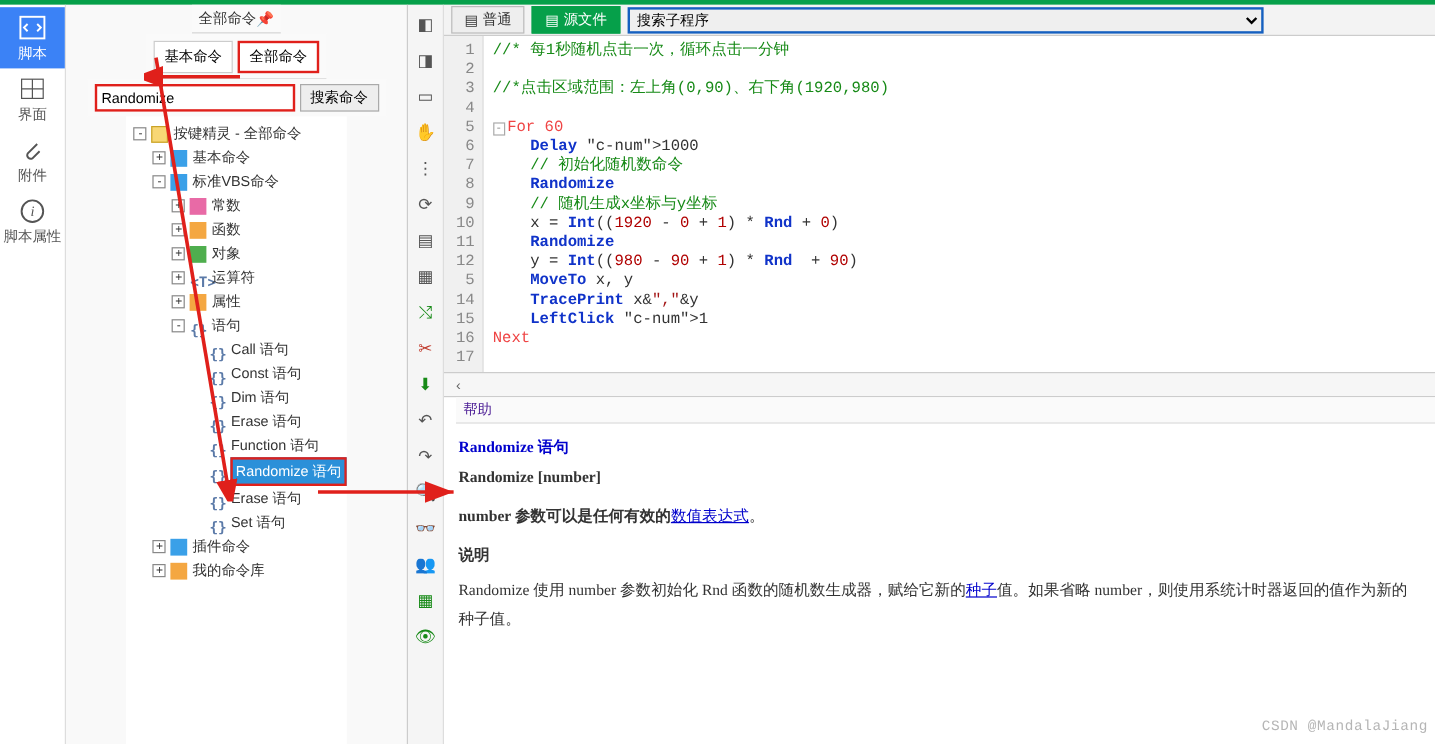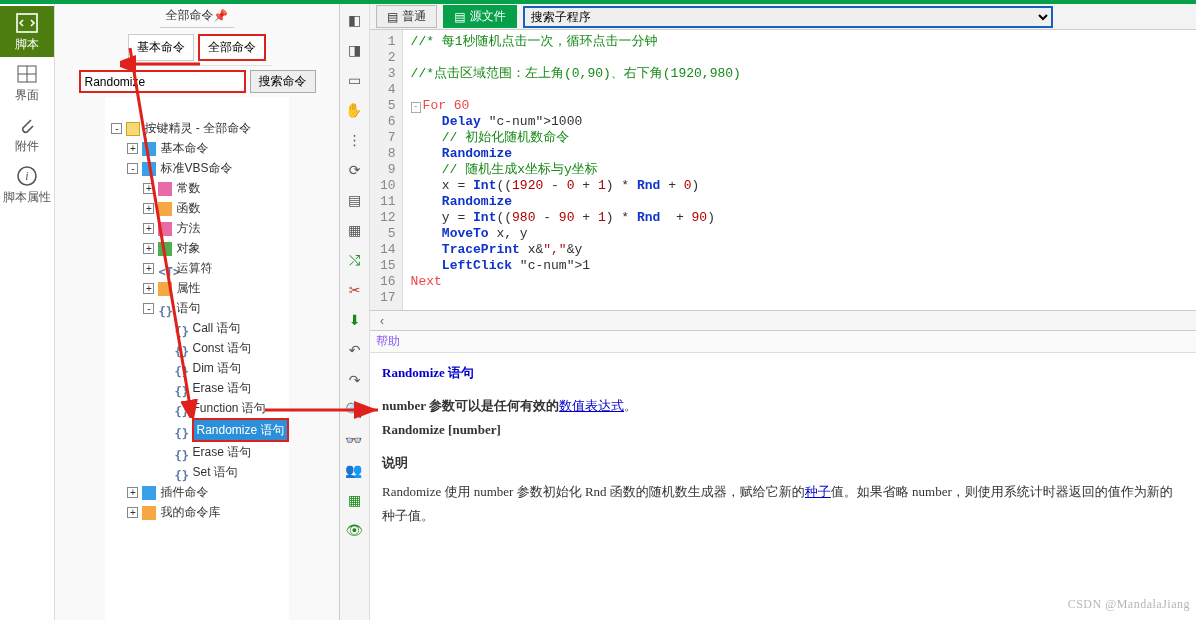--- a/index.html
+++ b/index.html
@@ -2,35 +2,35 @@
 <html><head>
 <meta charset="utf-8">
 <style>
   * { box-sizing: border-box; margin: 0; padding: 0; }
   body { font-family: "Microsoft YaHei", SimSun, Arial, sans-serif; font-size: 12px; color: #333; background: #fff; width: 1196px; height: 620px; overflow: hidden; position: relative; }
   .top-bar { height: 4px; background: #06a04a; }
   .main-layout { display: flex; height: 616px; }
   
   .left-rail { width: 55px; background: #fff; border-right: 1px solid #ddd; display: flex; flex-direction: column; align-items: center; padding-top: 2px; }
   .rail-item { width: 100%; text-align: center; padding: 6px 0 4px; cursor: pointer; font-size: 12px; color: #555; }
-  .rail-item.active { background: #4d7c0f; color: #fff; }
+  .rail-item.active { background: #3b82f6; color: #fff; }
   .rail-icon { display: block; margin: 0 auto 2px; }
   
   .command-panel { width: 285px; border-right: 1px solid #ccc; display: flex; flex-direction: column; background: #f9f9f9; align-items: center; }
   .panel-header { display: flex; align-items: center; height: 24px; border-bottom: 1px solid #ccc; background: #fafafa; padding: 0 6px; font-size: 12px; }
   .pin-icon { margin-left: auto; font-size: 12px; color: #666; }
   .tab-row { display: flex; gap: 4px; padding: 6px 6px 4px; background: #fafafa; border-bottom: 1px solid #e0e0e0; }
   .tab-btn { padding: 3px 8px; border: 1px solid #ccc; background: #fff; font-size: 12px; cursor: pointer; }
   .tab-btn.highlight { border: 2px solid #e0201b; }
   .search-row { display: flex; padding: 4px 6px; gap: 4px; background: #fafafa; }
   .search-input { flex: 1; border: 2px solid #e0201b; padding: 2px 4px; font-size: 12px; }
   .search-btn { padding: 2px 8px; border: 1px solid #aaa; background: #eee; font-size: 12px; cursor: pointer; }
   .tree { flex: 1; overflow: auto; padding: 4px 0 4px 2px; background: #fff; font-size: 12px; line-height: 20px; }
   .tree ul { list-style: none; padding-left: 16px; }
-  .tree > ul { padding-left: 4px; margin-top: 17px; }
+  .tree > ul { padding-left: 4px; }
   .tree li { white-space: nowrap; position: relative; }
   .tree .exp { display: inline-block; width: 11px; height: 11px; border: 1px solid #888; text-align: center; line-height: 9px; font-size: 10px; margin-right: 4px; background: #fff; cursor: pointer; vertical-align: middle; }
   .tree .noexp { display: inline-block; width: 11px; margin-right: 4px; }
   .tree .ticon { display: inline-block; width: 14px; height: 14px; vertical-align: middle; margin-right: 4px; }
   .icon-folder { background: #f8d775; border: 1px solid #c9a227; }
   .icon-blue { background: #3aa0e8; }
   .icon-pink { background: #e86aa6; }
   .icon-orange { background: #f4a742; }
   .icon-green { background: #4fae4e; }
   .icon-brace { font-family: Consolas, monospace; color: #5b7aa8; font-weight: bold; background: none; border: none; text-align: center; }
@@ -53,29 +53,29 @@
   .c-comment { color: #178a17; }
   .c-keyword { color: #ef4444; }
   .c-func { color: #1033c9; font-weight: bold; }
   .c-num { color: #b00000; }
   .c-str { color: #a31515; }
   .fold { color: #888; display:inline-block; width:10px; text-align:center; border:1px solid #aaa; font-size:9px; line-height:9px; margin-right:2px; background:#fff;}
   
   .help-split { height: 20px; border-top: 1px solid #ccc; background: #f6f6f6; display: flex; align-items: center; }
   .help-split .arrow { width: 24px; text-align: center; color: #666; cursor: pointer; }
   .help-area { flex: 1; overflow: auto; border-top: 1px solid #ccc; padding: 0; font-size: 13px; }
-  .help-head { padding: 2px 6px; color: #8b5cf6; border-bottom: 1px solid #ddd; background: #fafafa; font-size: 12px; }
+  .help-head { padding: 2px 6px; color: #4c1d95; border-bottom: 1px solid #ddd; background: #fafafa; font-size: 12px; margin-left: 10px; }
   .help-body { padding: 8px 12px; font-family: SimSun, serif; line-height: 1.9; }
   .help-body h4 { font-size: 13px; font-weight: bold; margin: 8px 0 4px; }
   .help-body .title-link { color: #0000cc; font-weight: bold; }
   .help-body a { color: #0000cc; text-decoration: underline; }
   .desc-box { border: 2px solid #e0201b; padding: 4px 8px; display: inline-block; margin-bottom: 6px; }
   
   .red-arrow { position: absolute; pointer-events: none; z-index: 50; }
-  .watermark { position: absolute; right: 6px; bottom: 8px; color: rgba(120,120,120,0.55); font-size: 12px; font-family: Liberation Serif, serif; letter-spacing: 0.5px; }
+  .watermark { position: absolute; right: 6px; bottom: 8px; color: rgba(120,120,120,0.55); font-size: 12px; font-family: Liberation Mono, monospace; letter-spacing: 0.5px; }
 </style>
 </head>
 <body>
 
 <div class="top-bar"></div>
 <div class="main-layout">
 
   <div class="left-rail">
     <div class="rail-item active">
       <svg class="rail-icon" width="24" height="22" viewBox="0 0 24 22">
@@ -122,21 +122,20 @@
     </div>
     <div class="tree">
       <ul>
         <li><span class="exp">-</span><span class="ticon icon-folder"></span><span>按键精灵 - 全部命令</span>
           <ul>
             <li><span class="exp">+</span><span class="ticon icon-blue"></span><span>基本命令</span></li>
             <li><span class="exp">-</span><span class="ticon icon-blue"></span><span>标准VBS命令</span>
               <ul>
                 <li><span class="exp">+</span><span class="ticon icon-pink"></span><span>常数</span></li>
                 <li><span class="exp">+</span><span class="ticon icon-orange"></span><span>函数</span></li>
-                <li><span class="exp">+</span><span class="ticon icon-pink"></span><span>方法</span></li>
                 <li><span class="exp">+</span><span class="ticon icon-green"></span><span>对象</span></li>
                 <li><span class="exp">+</span><span class="ticon icon-brace">&lt;T&gt;</span><span>运算符</span></li>
                 <li><span class="exp">+</span><span class="ticon icon-orange"></span><span>属性</span></li>
                 <li><span class="exp">-</span><span class="ticon icon-brace">{}</span><span>语句</span>
                   <ul>
                     <li><span class="noexp"></span><span class="ticon icon-brace">{}</span><span>Call 语句</span></li>
                     <li><span class="noexp"></span><span class="ticon icon-brace">{}</span><span>Const 语句</span></li>
                     <li><span class="noexp"></span><span class="ticon icon-brace">{}</span><span>Dim 语句</span></li>
                     <li><span class="noexp"></span><span class="ticon icon-brace">{}</span><span>Erase 语句</span></li>
                     <li><span class="noexp"></span><span class="ticon icon-brace">{}</span><span>Function 语句</span></li>
@@ -212,24 +211,24 @@
         </div>
       <div class="code" id="code"><div><span class="c-comment">//* 每1秒随机点击一次，循环点击一分钟</span></div><div>&nbsp;</div><div><span class="c-comment">//*点击区域范围：左上角(0,90)、右下角(1920,980)</span></div><div>&nbsp;</div><div><span class="fold">-</span><span class="c-keyword">For 60</span></div><div>    <span class="c-func">Delay</span> <span class="&lt;span">"c-num"</span>&gt;1000</div><div><span class="c-comment">    // 初始化随机数命令</span></div><div>    <span class="c-func">Randomize</span></div><div><span class="c-comment">    // 随机生成x坐标与y坐标</span></div><div>    x = <span class="c-func">Int</span>((<span class="c-num">1920</span> - <span class="c-num">0</span> + <span class="c-num">1</span>) * <span class="c-func">Rnd</span> + <span class="c-num">0</span>)</div><div>    <span class="c-func">Randomize</span></div><div>    y = <span class="c-func">Int</span>((<span class="c-num">980</span> - <span class="c-num">90</span> + <span class="c-num">1</span>) * <span class="c-func">Rnd</span>  + <span class="c-num">90</span>)</div><div>    <span class="c-func">MoveTo</span> x, y</div><div>    <span class="c-func">TracePrint</span> x&amp;<span class="c-str">","</span>&amp;y</div><div>    <span class="c-func">LeftClick</span> <span class="&lt;span">"c-num"</span>&gt;1</div><div><span class="c-keyword">Next</span></div><div>&nbsp;</div></div>
     </div>
     <div class="help-split">
         <span class="arrow">‹</span>
       </div>
     <div class="help-area">
       <div class="help-head">帮助</div>
       <div class="help-body">
         <div class="title-link">Randomize 语句</div>
+        <div><b>Randomize [number]</b></div>
         <div style="margin-top:8px">
           <b>number 参数可以是任何有效的</b><a href="#">数值表达式</a><span>。</span>
         </div>
-        <div><b>Randomize [number]</b></div>
         <h4>说明</h4>
         <div>
           <span>Randomize 使用  number 参数初始化  Rnd 函数的随机数生成器，赋给它新的</span><a href="#">种子</a><span>值。如果省略  number，则使用系统计时器返回的值作为新的种子值。</span>
         </div>
       </div>
     </div>
   </div>
 </div>
 
 <svg class="red-arrow" style="left:120px; top:54px;" width="90" height="20">

